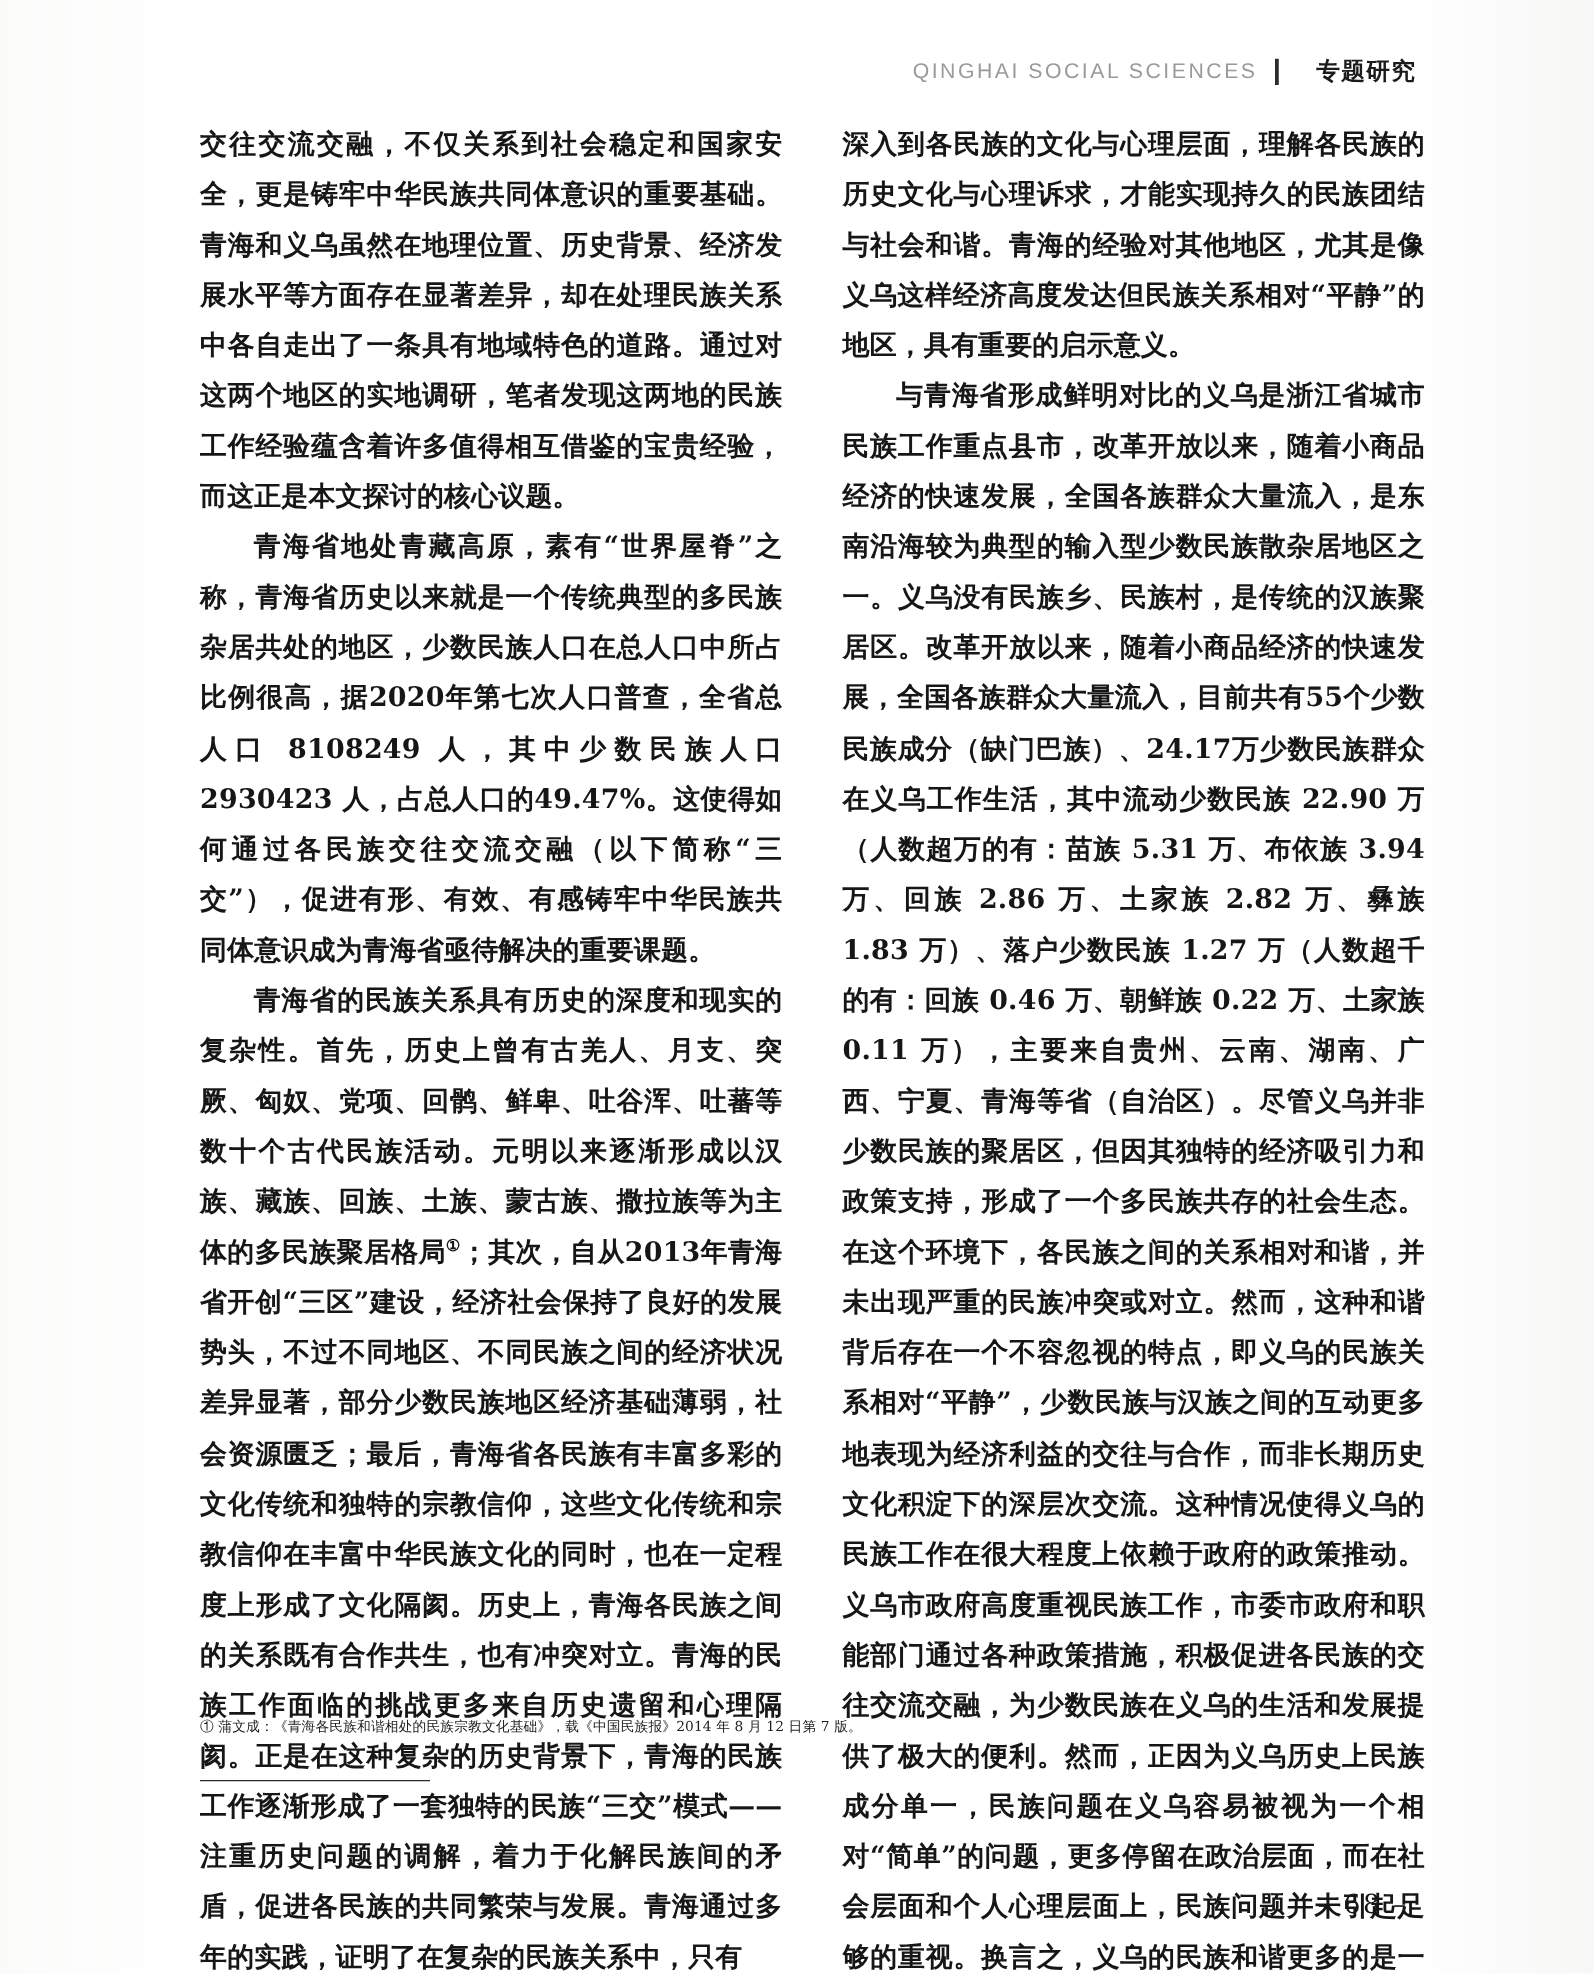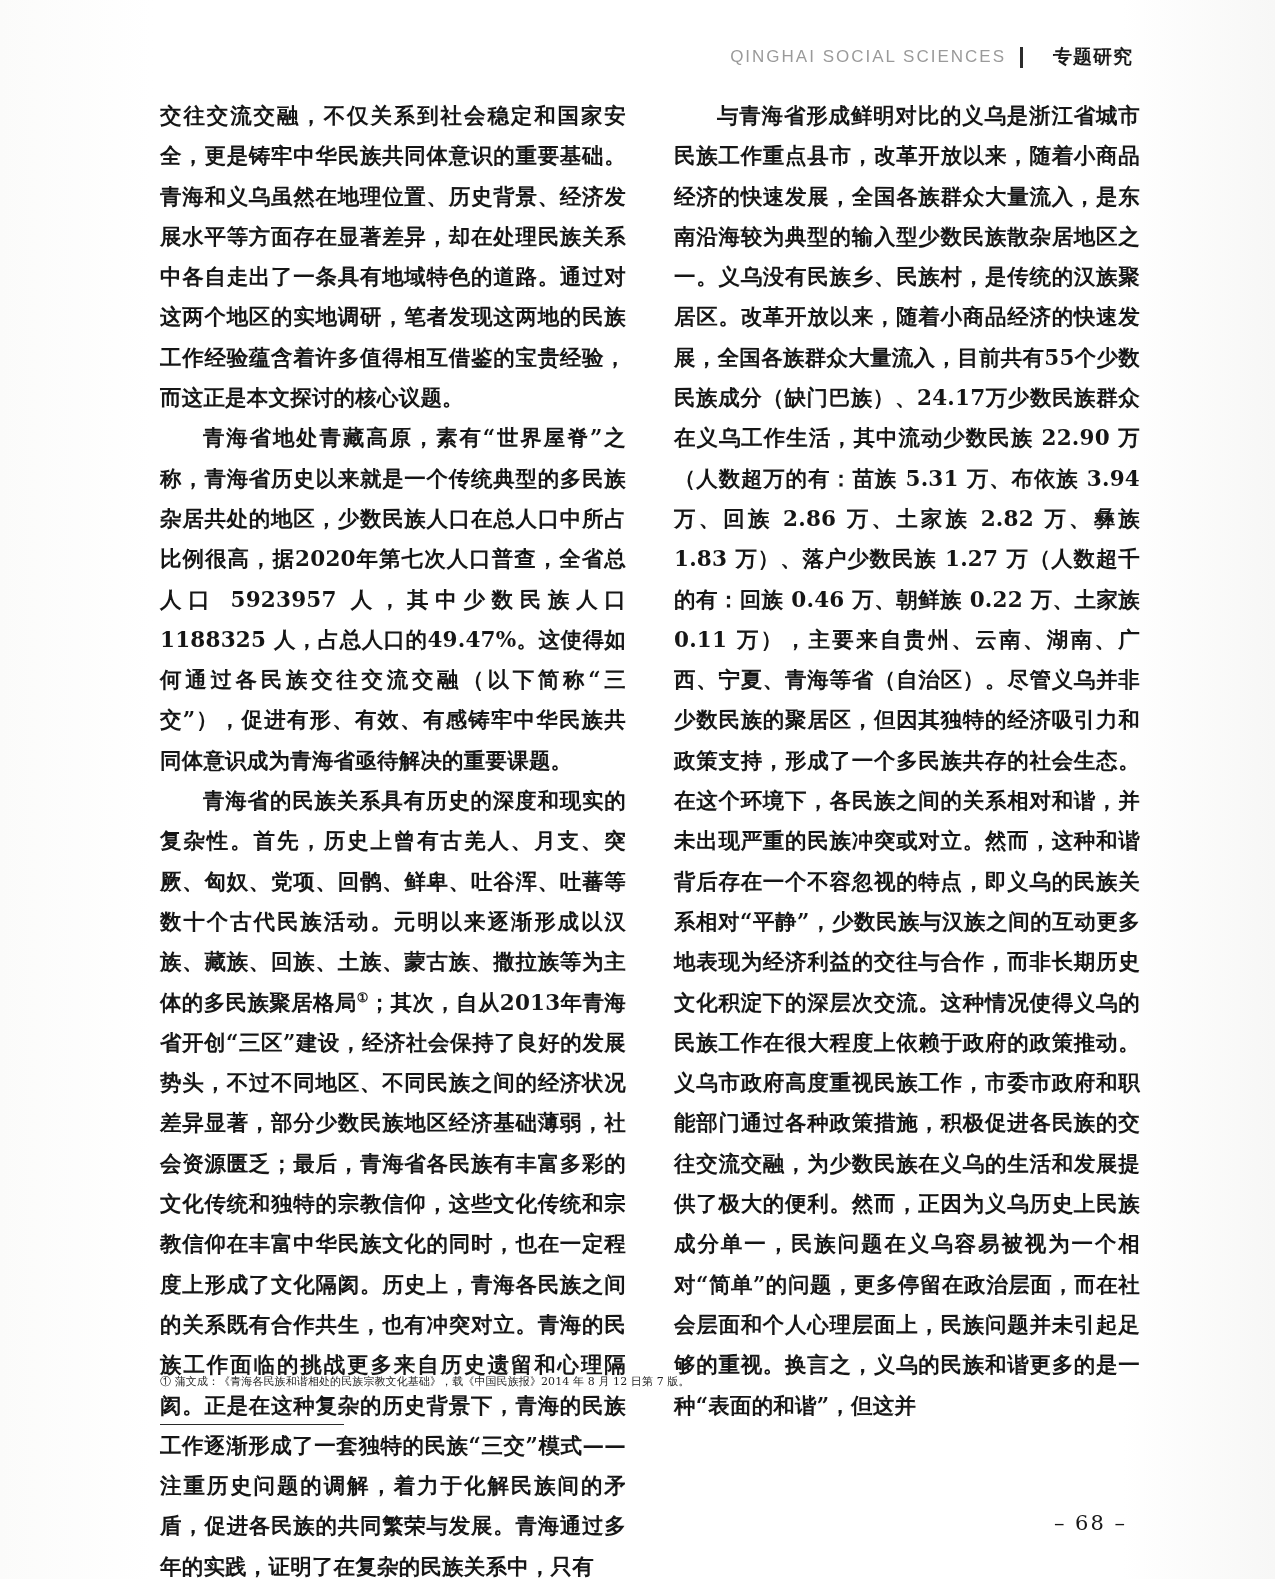--- a/index.html
+++ b/index.html
@@ -120,25 +120,26 @@
   <div class="header">
     <span class="header-journal">QINGHAI SOCIAL SCIENCES</span>
     <span class="header-rule"></span>
     <span class="header-section">专题研究</span>
   </div>
 
   <div class="columns">
 
     <div class="col">
       <p>交往交流交融，不仅关系到社会稳定和国家安全，更是铸牢中华民族共同体意识的重要基础。青海和义乌虽然在地理位置、历史背景、经济发展水平等方面存在显著差异，却在处理民族关系中各自走出了一条具有地域特色的道路。通过对这两个地区的实地调研，笔者发现这两地的民族工作经验蕴含着许多值得相互借鉴的宝贵经验，而这正是本文探讨的核心议题。</p>
-      <p class="indent">青海省地处青藏高原，素有“世界屋脊”之称，青海省历史以来就是一个传统典型的多民族杂居共处的地区，少数民族人口在总人口中所占比例很高，据2020年第七次人口普查，全省总人口 5923957 人，其中少数民族人口 1188325 人，占总人口的49.47%。这使得如何通过各民族交往交流交融（以下简称“三交”），促进有形、有效、有感铸牢中华民族共同体意识成为青海省亟待解决的重要课题。</p>
+      <p class="indent">青海省地处青藏高原，素有“世界屋脊”之称，青海省历史以来就是一个传统典型的多民族杂居共处的地区，少数民族人口在总人口中所占比例很高，据2020年第七次人口普查，全省总人口 8108249 人，其中少数民族人口 2930423 人，占总人口的49.47%。这使得如何通过各民族交往交流交融（以下简称“三交”），促进有形、有效、有感铸牢中华民族共同体意识成为青海省亟待解决的重要课题。</p>
       <p class="indent">青海省的民族关系具有历史的深度和现实的复杂性。首先，历史上曾有古羌人、月支、突厥、匈奴、党项、回鹘、鲜卑、吐谷浑、吐蕃等数十个古代民族活动。元明以来逐渐形成以汉族、藏族、回族、土族、蒙古族、撒拉族等为主体的多民族聚居格局<sup class="fn">①</sup>；其次，自从2013年青海省开创“三区”建设，经济社会保持了良好的发展势头，不过不同地区、不同民族之间的经济状况差异显著，部分少数民族地区经济基础薄弱，社会资源匮乏；最后，青海省各民族有丰富多彩的文化传统和独特的宗教信仰，这些文化传统和宗教信仰在丰富中华民族文化的同时，也在一定程度上形成了文化隔阂。历史上，青海各民族之间的关系既有合作共生，也有冲突对立。青海的民族工作面临的挑战更多来自历史遗留和心理隔阂。正是在这种复杂的历史背景下，青海的民族工作逐渐形成了一套独特的民族“三交”模式——注重历史问题的调解，着力于化解民族间的矛盾，促进各民族的共同繁荣与发展。青海通过多年的实践，证明了在复杂的民族关系中，只有</p>
     </div>
 
     <div class="col">
+      <p>深入到各民族的文化与心理层面，理解各民族的历史文化与心理诉求，才能实现持久的民族团结与社会和谐。青海的经验对其他地区，尤其是像义乌这样经济高度发达但民族关系相对“平静”的地区，具有重要的启示意义。</p>
       <p class="indent">与青海省形成鲜明对比的义乌是浙江省城市民族工作重点县市，改革开放以来，随着小商品经济的快速发展，全国各族群众大量流入，是东南沿海较为典型的输入型少数民族散杂居地区之一。义乌没有民族乡、民族村，是传统的汉族聚居区。改革开放以来，随着小商品经济的快速发展，全国各族群众大量流入，目前共有55个少数民族成分（缺门巴族）、24.17万少数民族群众在义乌工作生活，其中流动少数民族 22.90 万（人数超万的有：苗族 5.31 万、布依族 3.94 万、回族 2.86 万、土家族 2.82 万、彝族 1.83 万）、落户少数民族 1.27 万（人数超千的有：回族 0.46 万、朝鲜族 0.22 万、土家族 0.11 万），主要来自贵州、云南、湖南、广西、宁夏、青海等省（自治区）。尽管义乌并非少数民族的聚居区，但因其独特的经济吸引力和政策支持，形成了一个多民族共存的社会生态。在这个环境下，各民族之间的关系相对和谐，并未出现严重的民族冲突或对立。然而，这种和谐背后存在一个不容忽视的特点，即义乌的民族关系相对“平静”，少数民族与汉族之间的互动更多地表现为经济利益的交往与合作，而非长期历史文化积淀下的深层次交流。这种情况使得义乌的民族工作在很大程度上依赖于政府的政策推动。义乌市政府高度重视民族工作，市委市政府和职能部门通过各种政策措施，积极促进各民族的交往交流交融，为少数民族在义乌的生活和发展提供了极大的便利。然而，正因为义乌历史上民族成分单一，民族问题在义乌容易被视为一个相对“简单”的问题，更多停留在政治层面，而在社会层面和个人心理层面上，民族问题并未引起足够的重视。换言之，义乌的民族和谐更多的是一种“表面的和谐”，但这并</p>
     </div>
 
   </div>
 
   <div class="footnote-rule"></div>
   <div class="footnote">① 蒲文成：《青海各民族和谐相处的民族宗教文化基础》，载《中国民族报》2014 年 8 月 12 日第 7 版。</div>
 
   <div class="page-number">– 68 –</div>
 

